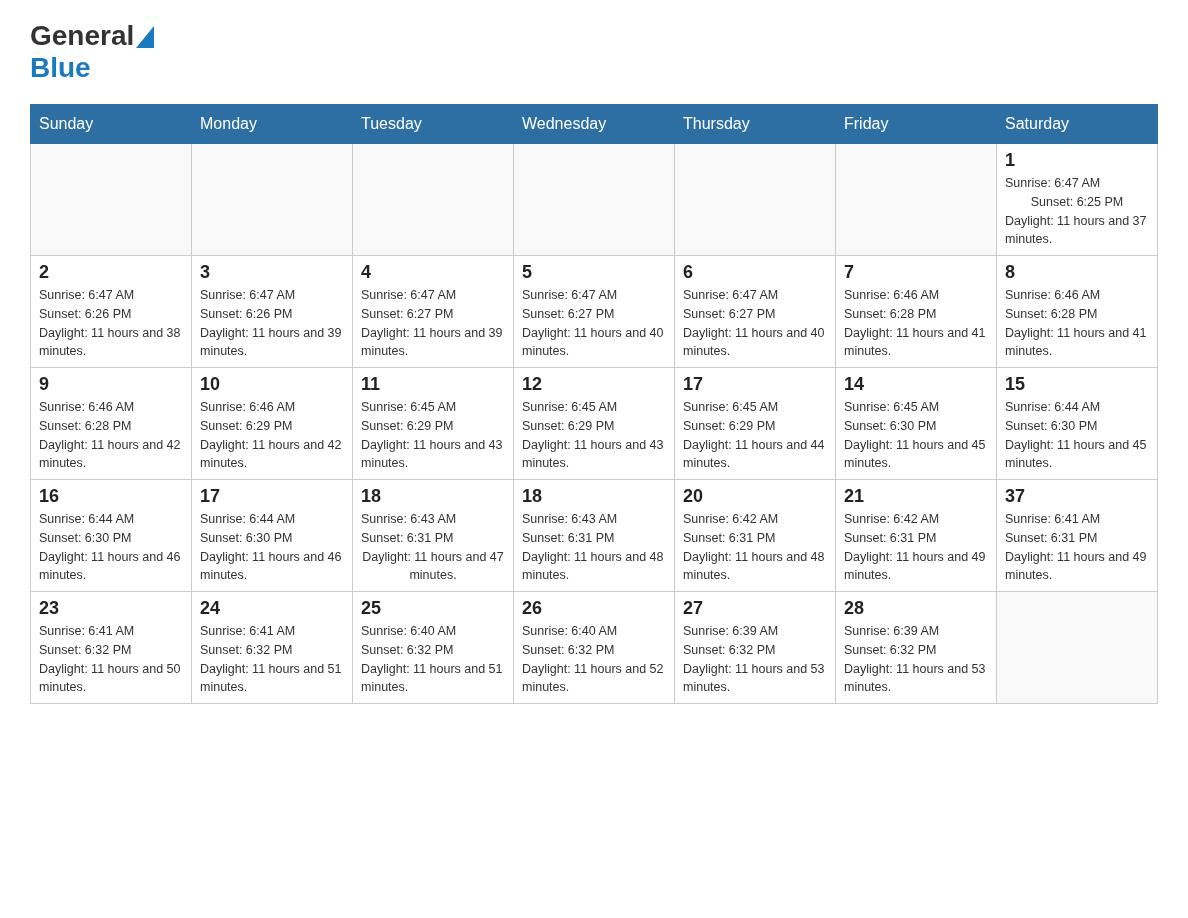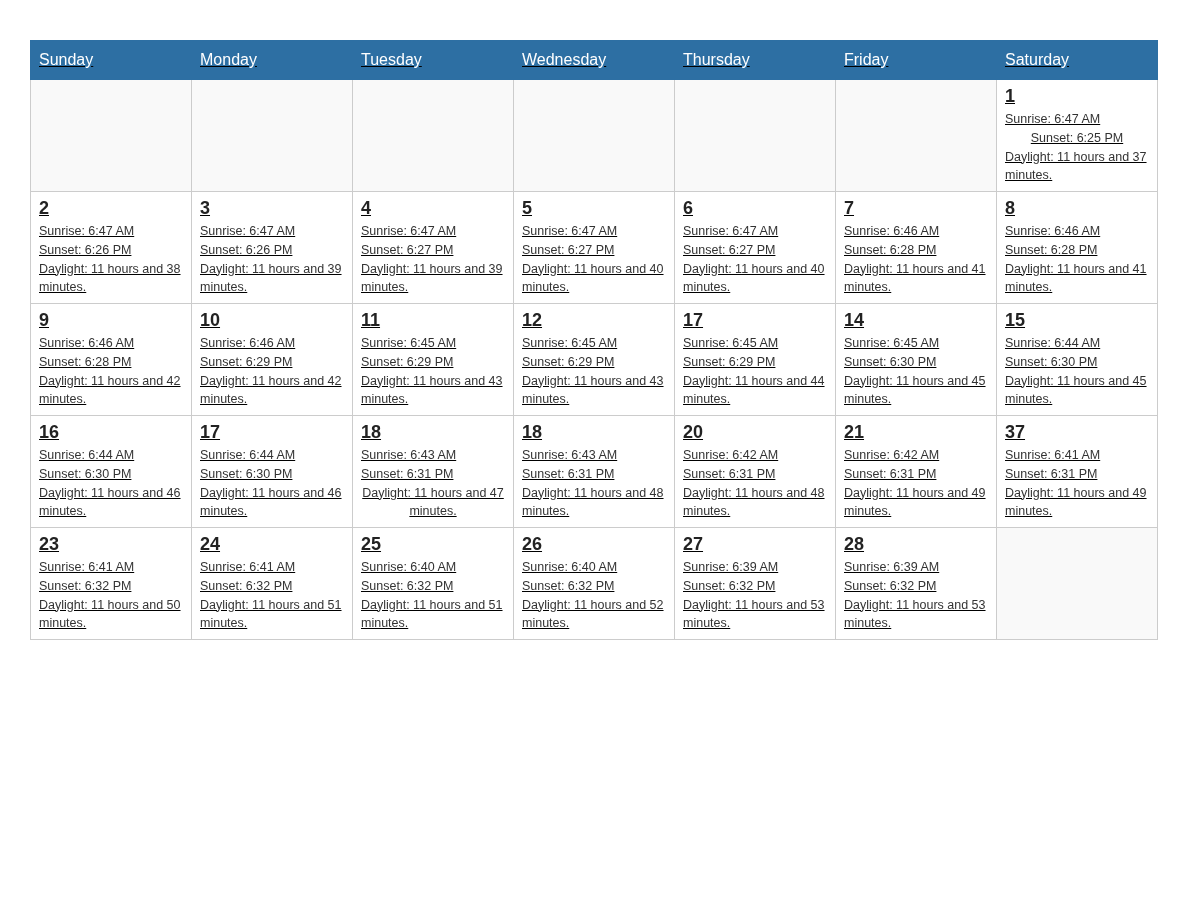--- a/index.html
+++ b/index.html
@@ -27,21 +27,20 @@
     }
     .location-title {
       font-size: 22px;
       color: #444;
       margin-top: 4px;
     }
     .calendar {
       width: 100%;
       border-collapse: collapse;
       border: 1px solid #aaa;
-      text-decoration: underline;
     }
     .calendar th {
       background: #2d6fa3;
       color: #fff;
       font-size: 16px;
       font-weight: normal;
       padding: 10px 8px;
       text-align: left;
       border: 1px solid #2d6fa3;
     }
@@ -80,20 +79,31 @@
     }
     .logo-line2 {
       display: flex;
       align-items: center;
     }
   </style>
 </head>
 <body>
 
 <div class="header">
+  <div class="logo-wrapper">
+    <div class="logo-line1">
+      <span style="font-size:28px;font-weight:bold;color:#333;">General</span>
+      <svg width="18" height="22" viewBox="0 0 18 22" style="margin-left:2px;margin-bottom:-2px;">
+        <polygon points="0,22 18,0 18,22" fill="#1a7abf"></polygon>
+      </svg>
+    </div>
+    <div class="logo-line2">
+      <span style="font-size:28px;font-weight:bold;color:#1a7abf;">Blue</span>
+    </div>
+  </div>
 </div>
 
 <table class="calendar">
   <thead>
     <tr>
       <th>Sunday</th>
       <th>Monday</th>
       <th>Tuesday</th>
       <th>Wednesday</th>
       <th>Thursday</th>

